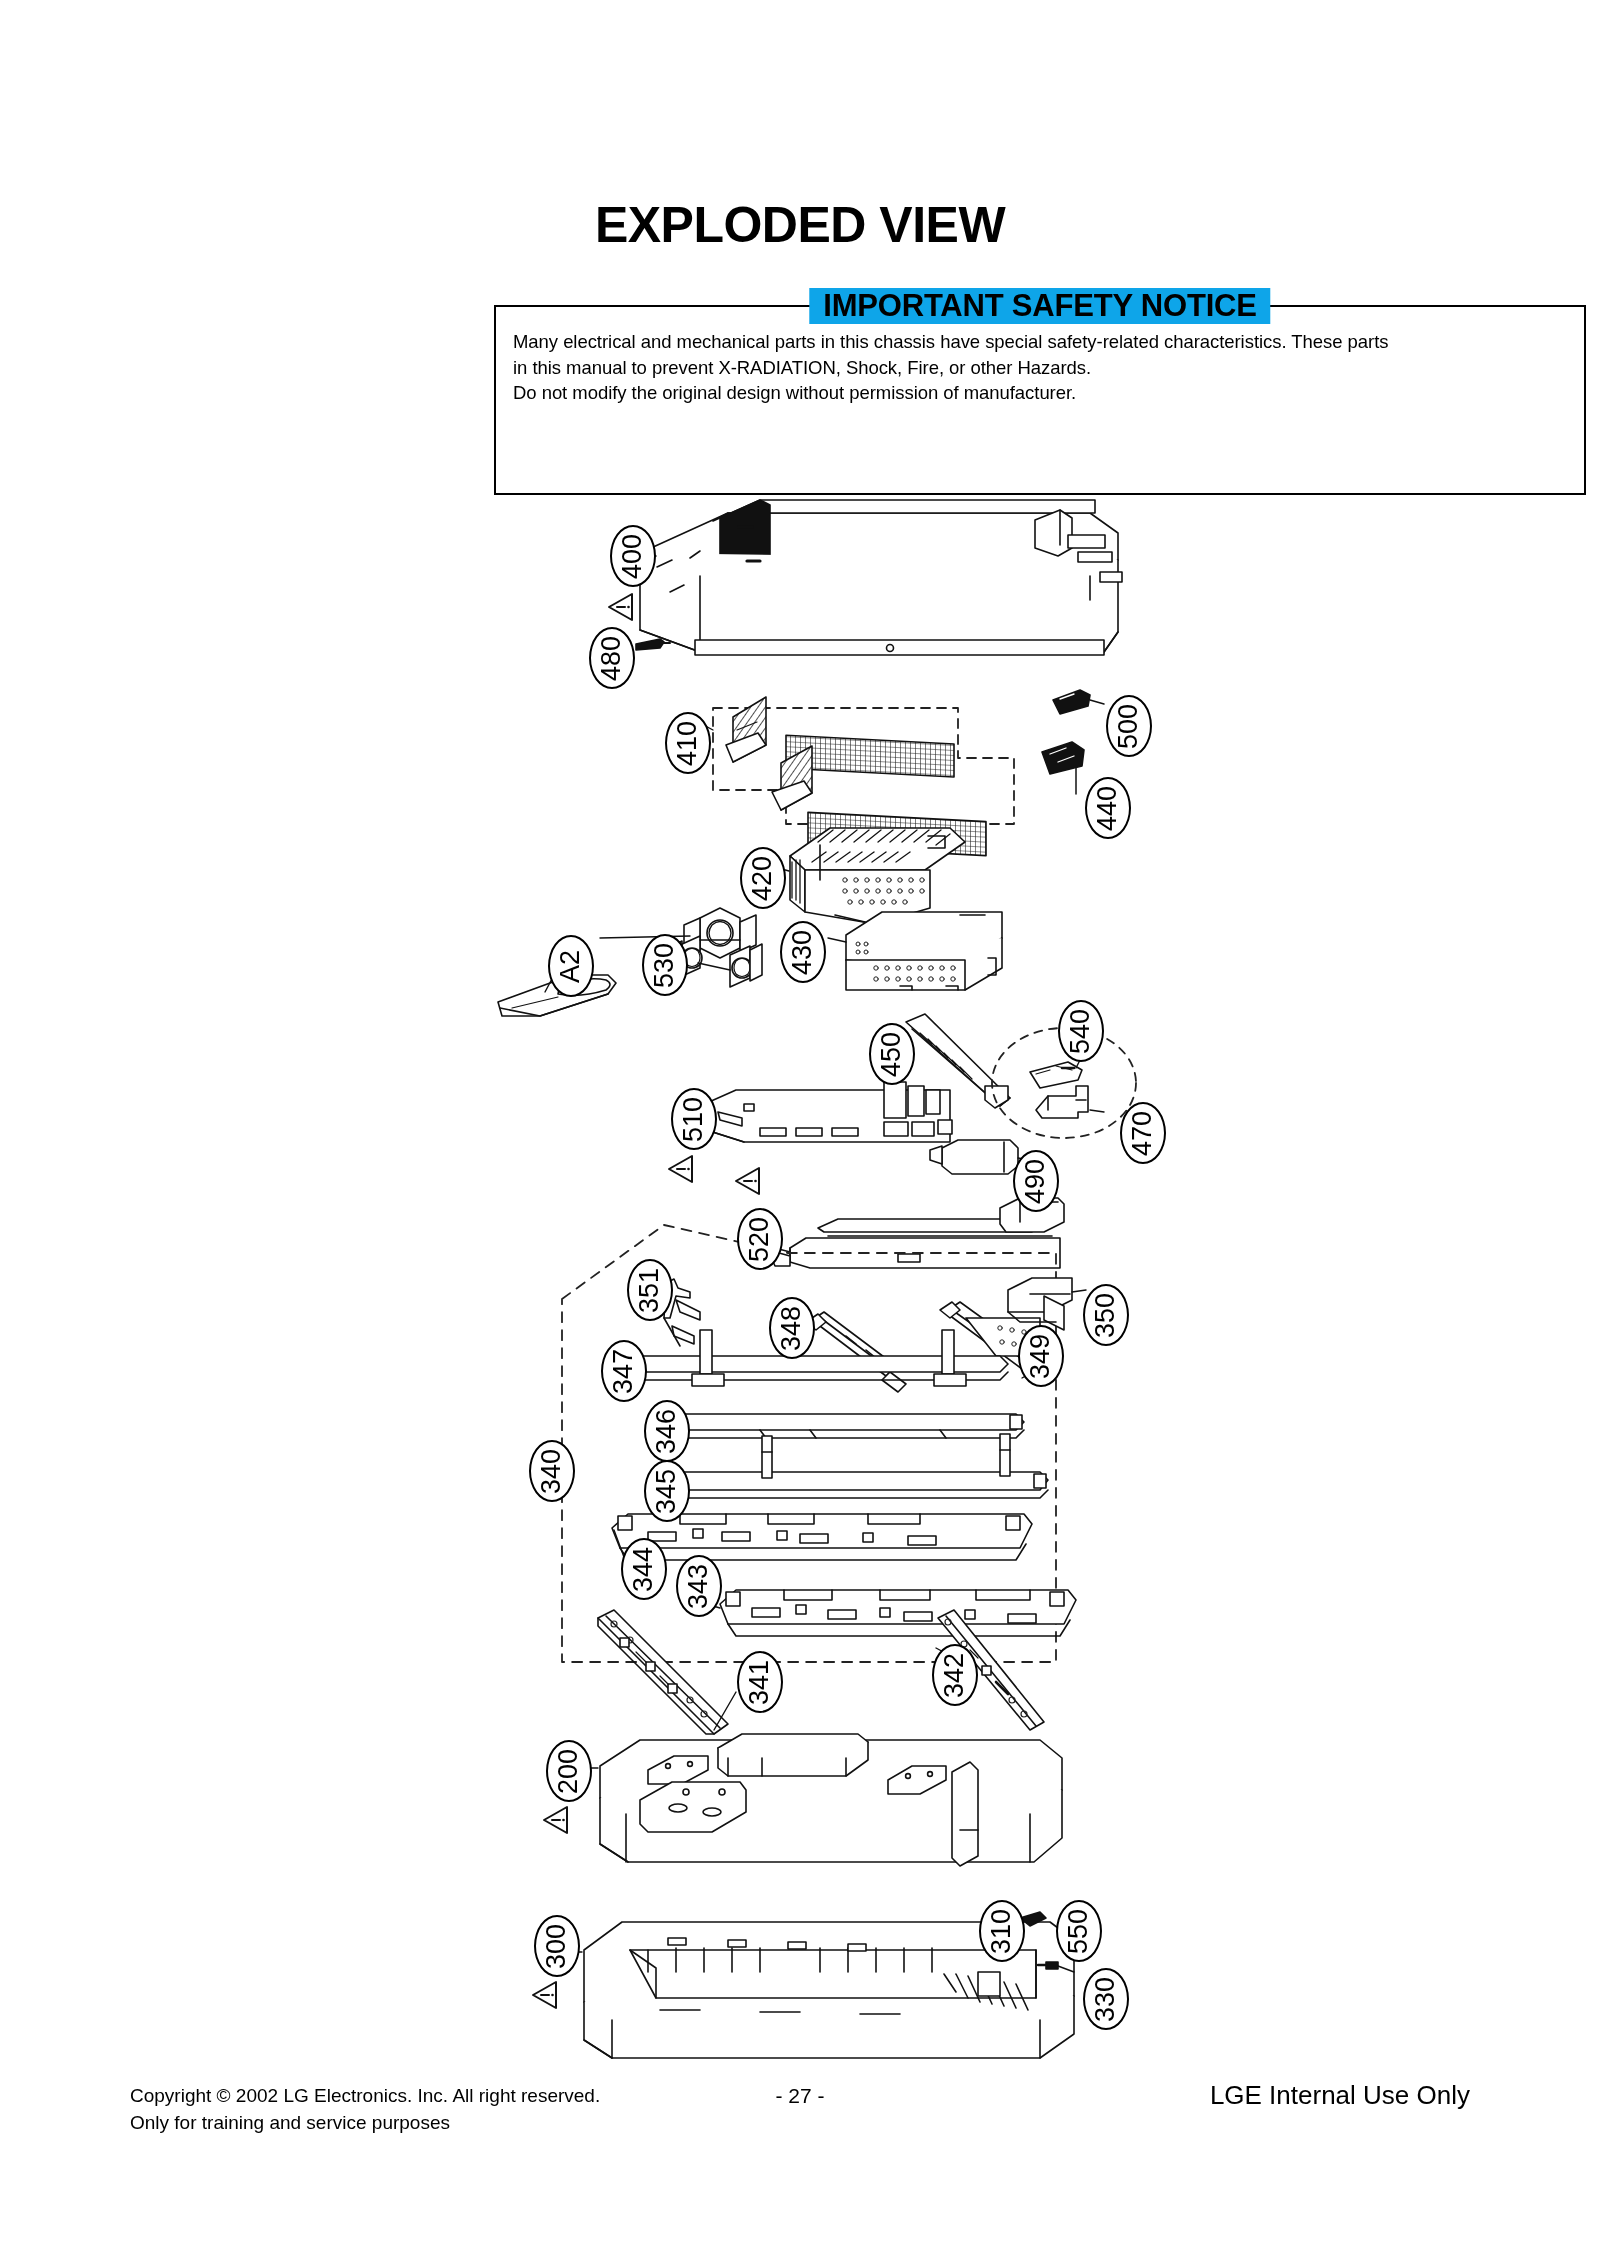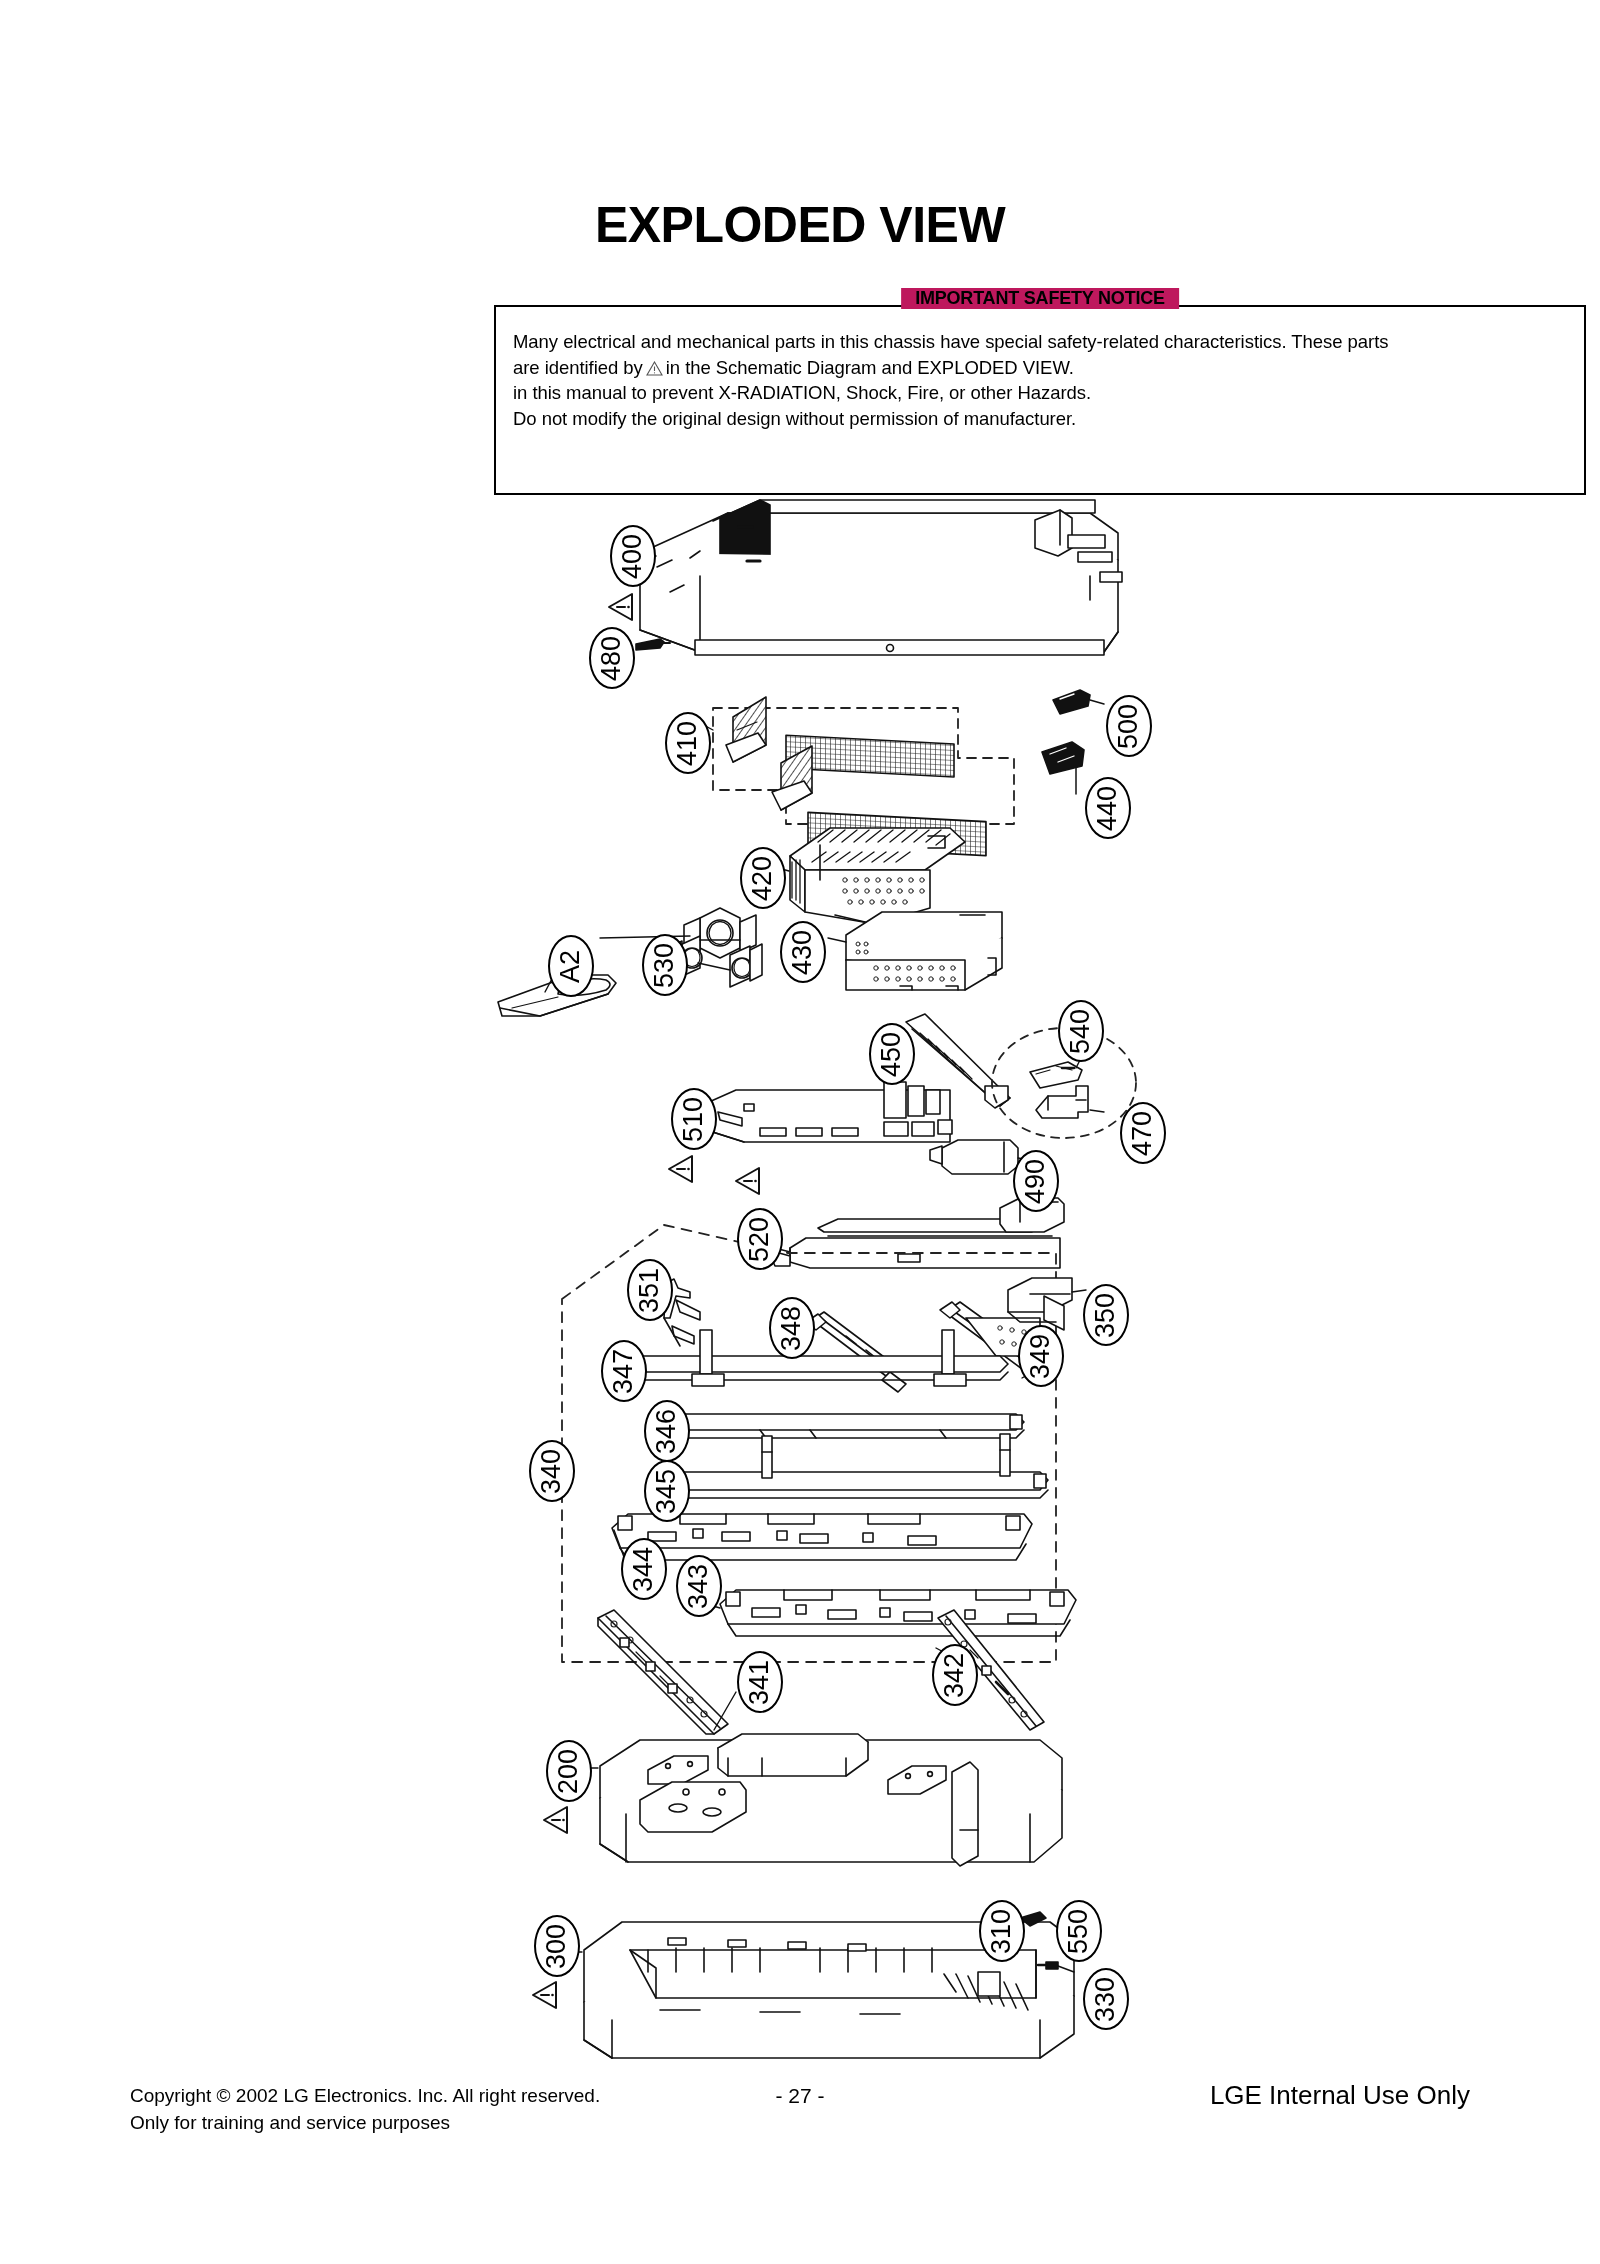--- a/index.html
+++ b/index.html
@@ -27,23 +27,23 @@
   #safety-box {
     position:absolute;
     left:494px; top:305px;
     width:1092px; height:190px;
     border:2px solid #000;
   }
   #safety-legend {
     position:absolute;
     left:50%; top:-19px;
     transform:translateX(-50%);
-    background:#be185d;
+    background:#0ea5e9;
     padding:0 14px;
-    font-size:18px;
+    font-size:31px;
     font-weight:bold;
     white-space:nowrap;
     letter-spacing:-0.2px;
   }
   #safety-lines {
     position:absolute;
     left:17px; top:22px;
     right:12px;
     font-size:18.5px;
     line-height:25.5px;
@@ -114,25 +114,20 @@
 </style>
 </head>
 <body>
 
 <div id="page-title">EXPLODED VIEW</div>
 
 <div id="safety-box">
   <div id="safety-legend">IMPORTANT SAFETY NOTICE</div>
   <div id="safety-lines">
     <div class="sline"><span>Many electrical and mechanical parts in this chassis have special safety-related characteristics. These parts</span></div>
-    <div class="sline"><span>are identified by</span><span class="inline-warn"><svg width="17" height="15" viewBox="0 0 17 15">
-            <path d="M8.5 1 L16 14 L1 14 Z" fill="none" stroke="#555" stroke-width="1.1"></path>
-            <path d="M8.5 5.5 L8.5 10" stroke="#555" stroke-width="1.1"></path>
-            <circle cx="8.5" cy="11.8" r="0.6" fill="#555"></circle>
-          </svg></span><span>in the Schematic Diagram and EXPLODED VIEW.</span></div>
     <div class="sline"><span>in this manual to prevent X-RADIATION, Shock, Fire, or other Hazards.</span></div>
     <div class="sline"><span>Do not modify the original design without permission of manufacturer.</span></div>
   </div>
 </div>
 
 <div id="diagram">
 <svg width="1600" height="2264" viewBox="0 0 1600 2264" xmlns="http://www.w3.org/2000/svg">
   <defs>
     <pattern id="meshA" width="5" height="5" patternUnits="userSpaceOnUse">
       <rect width="5" height="5" fill="#fff"></rect>

